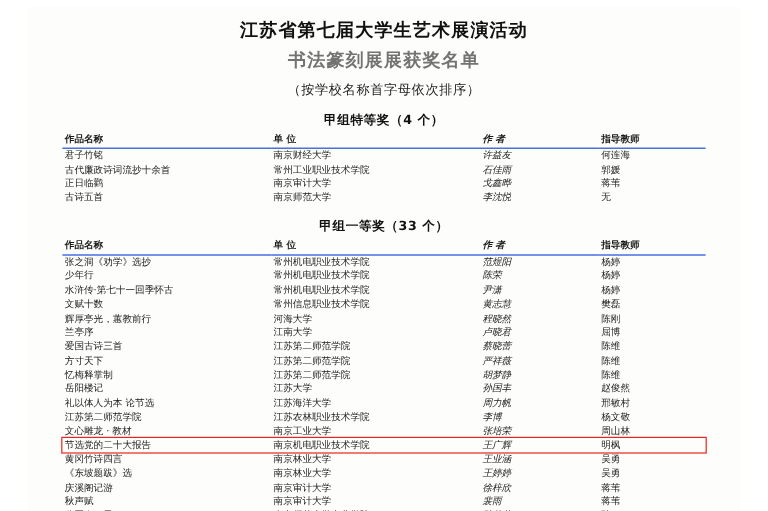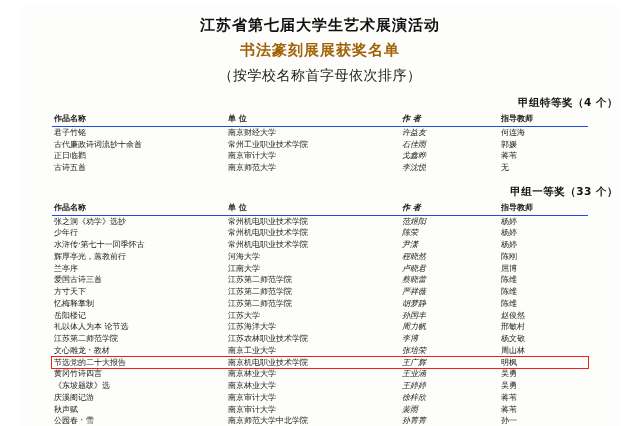--- a/index.html
+++ b/index.html
@@ -38,34 +38,34 @@
     font-weight: bold;
     color: #111;
     letter-spacing: 1px;
     margin-top: 10px;
     font-family: "DejaVu Serif", "Liberation Serif", serif;
   }
   .title2 {
     text-align: center;
     font-size: 15px;
     font-weight: bold;
-    color: #a16207;
+    color: #737373;
     letter-spacing: 1px;
     margin-top: 6px;
     font-family: "DejaVu Serif", "Liberation Serif", serif;
   }
   .subtitle {
     text-align: center;
-    font-size: 14px;
+    font-size: 11px;
     color: #222;
     margin-top: 7px;
     letter-spacing: 0.5px;
   }
   .section-head {
-    text-align: right;
+    text-align: center;
     font-size: 10.5px;
     font-weight: bold;
     color: #111;
     margin-top: 11px;
     margin-bottom: 3px;
     letter-spacing: 0.5px;
   }
   table.grid {
     width: 520px;
     margin: 0 auto;
@@ -171,20 +171,26 @@
               <td class="c3">陈荣</td>
               <td class="c4">杨婷</td>
             </tr>
         <tr>
               <td class="c1">水浒传·第七十一回季怀古</td>
               <td class="c2">常州机电职业技术学院</td>
               <td class="c3">尹潇</td>
               <td class="c4">杨婷</td>
             </tr>
         <tr>
+              <td class="c1">文赋十数</td>
+              <td class="c2">常州信息职业技术学院</td>
+              <td class="c3">黄志慧</td>
+              <td class="c4">樊磊</td>
+            </tr>
+        <tr>
               <td class="c1">辉厚亭光，蕙教前行</td>
               <td class="c2">河海大学</td>
               <td class="c3">程晓然</td>
               <td class="c4">陈刚</td>
             </tr>
         <tr>
               <td class="c1">兰亭序</td>
               <td class="c2">江南大学</td>
               <td class="c3">卢晓君</td>
               <td class="c4">屈博</td>

